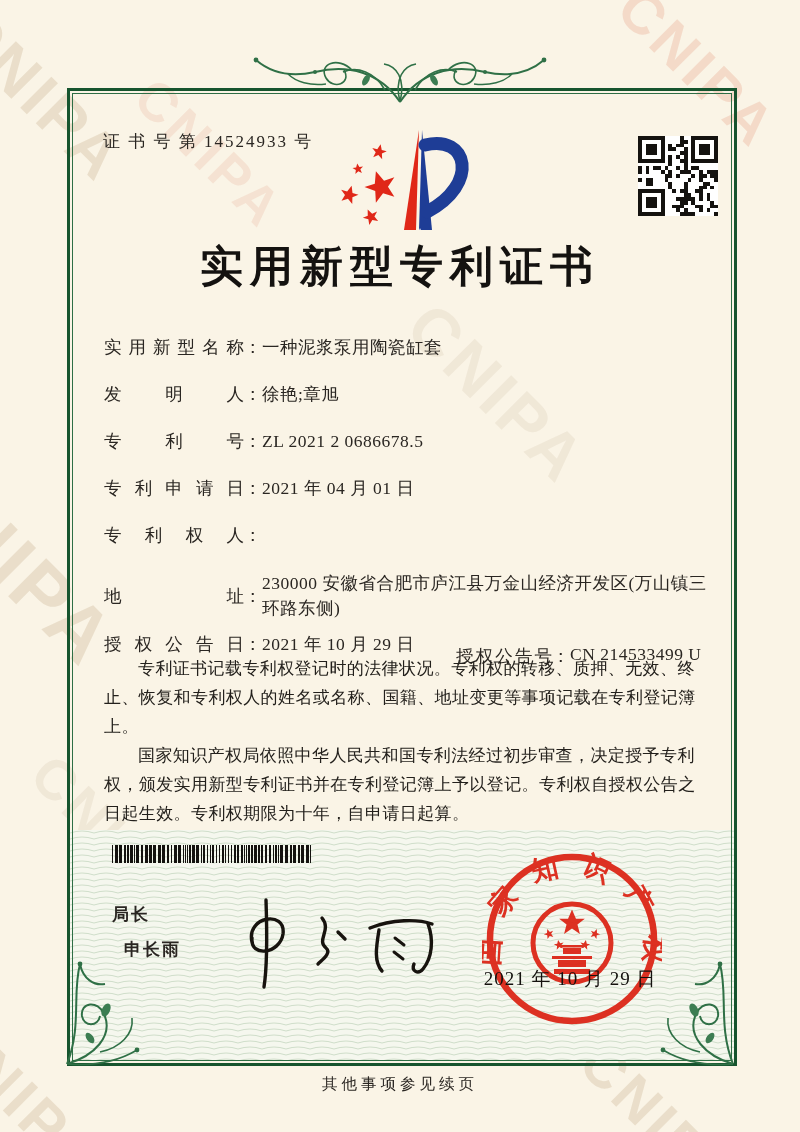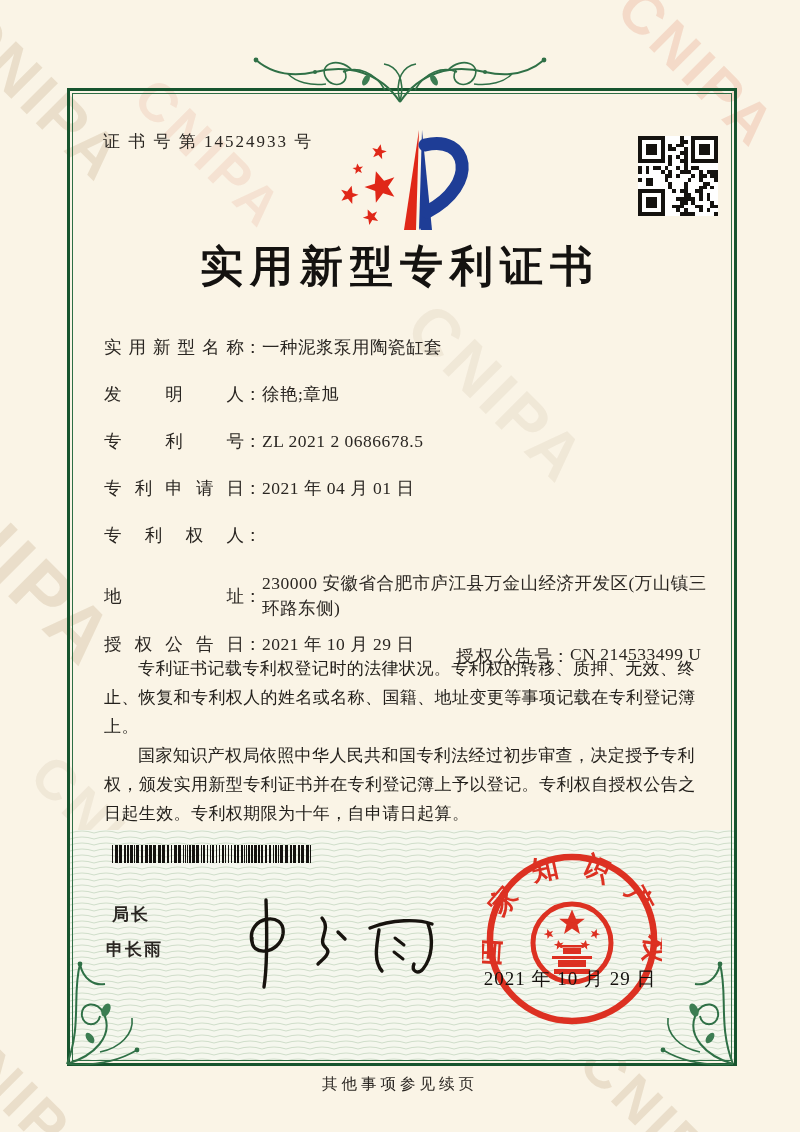--- a/index.html
+++ b/index.html
@@ -41,21 +41,21 @@
          letter-spacing:0.4px;color:#23201c;}
   .paras p{margin:0;text-indent:2em;}
   
   .waves{left:70px;top:830px;width:664px;height:231px;background:var(--wavebg);z-index:1;overflow:hidden;}
   
   .barcode{left:112px;top:845px;width:208px;height:18px;z-index:3;display:flex;align-items:stretch;}
   .barcode i{display:block;background:#14120f;height:100%;}
   
   .sig-title{left:112px;top:903px;font-size:17px;font-weight:700;z-index:3;
              font-family:"Liberation Sans","DejaVu Sans",sans-serif;letter-spacing:2px;}
-  .sig-name{left:106px;top:938px;font-size:17px;font-weight:700;z-index:3;
+  .sig-name{left:124px;top:938px;font-size:17px;font-weight:700;z-index:3;
             font-family:"Liberation Sans","DejaVu Sans",sans-serif;letter-spacing:2px;}
   .sig-svg{left:222px;top:890px;width:236px;height:102px;z-index:3;}
   
   .seal{left:482px;top:849px;width:180px;height:180px;z-index:3;opacity:0.94;}
   .seal-date{left:462px;top:966px;width:216px;text-align:center;font-size:19px;z-index:4;
              letter-spacing:1px;color:#14110e;}
   
   .page-num{left:0;right:0;top:1030px;text-align:center;font-size:15px;letter-spacing:2px;z-index:3;}
   .footer-note{left:0;right:0;top:1074px;text-align:center;font-size:15.5px;letter-spacing:4px;z-index:3;}
   

